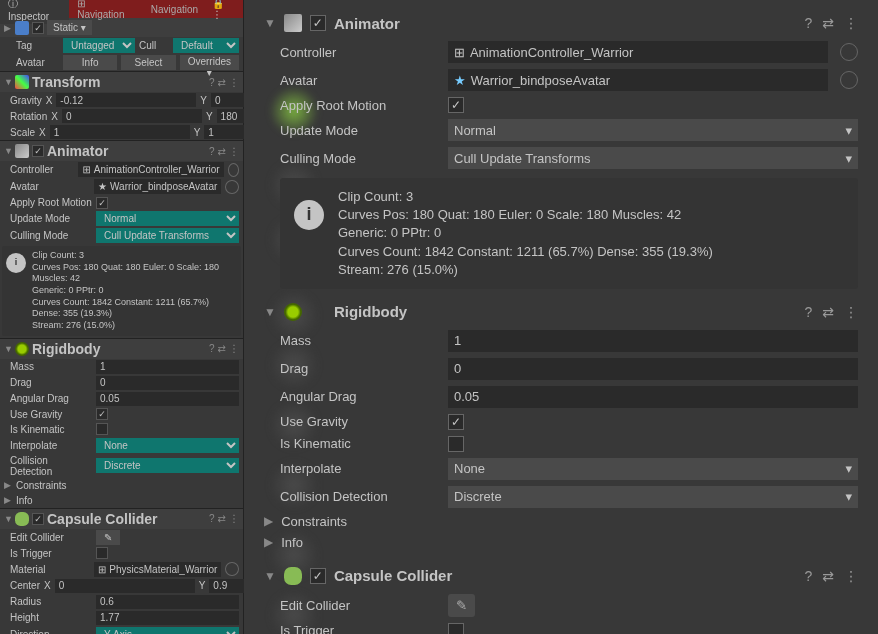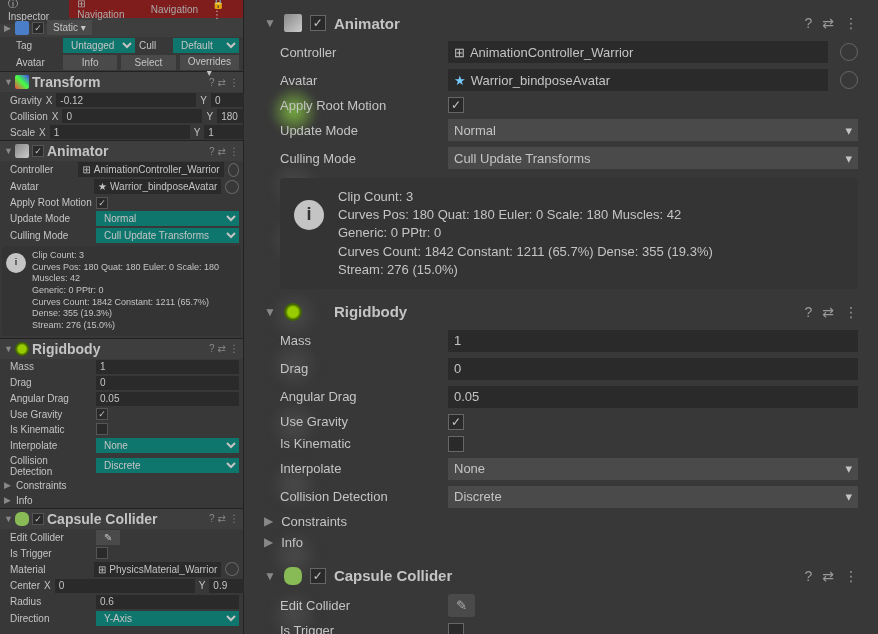--- a/index.html
+++ b/index.html
@@ -101,21 +101,21 @@
   <div class="row">
       <span class="label">Gravity</span>
       <span class="xyz-label">X</span>
       <input class="field" value="-0.12" style="">
       <span class="xyz-label">Y</span>
       <input class="field" value="0" style="">
       <span class="xyz-label">Z</span>
       <input class="field" value="-2.65" style="">
     </div>
   <div class="row">
-      <span class="label">Collision</span>
+      <span class="label">Rotation</span>
       <span class="xyz-label">X</span>
       <input class="field" value="0" style="">
       <span class="xyz-label">Y</span>
       <input class="field" value="180" style="">
       <span class="xyz-label">Z</span>
       <input class="field" value="0" style="">
     </div>
   <div class="row">
       <span class="label">Scale</span>
       <span class="xyz-label">X</span>
@@ -255,20 +255,24 @@
       <span class="xyz-label">X</span>
       <input class="field" value="0" style="">
       <span class="xyz-label">Y</span>
       <input class="field" value="0.9" style="">
       <span class="xyz-label">Z</span>
       <input class="field" value="0" style="">
     </div>
   <div class="row">
       <span class="label">Radius</span>
       <input class="field" value="0.6" style="">
+    </div>
+  <div class="row">
+      <span class="label">Height</span>
+      <input class="field" value="1.77" style="">
     </div>
   <div class="row">
       <span class="label">Direction</span>
       <select class="dropdown"><option>Y-Axis</option></select>
     </div>
 
 </div>
 
 <div class="right-panel">
   <div class="bg-blobs">

